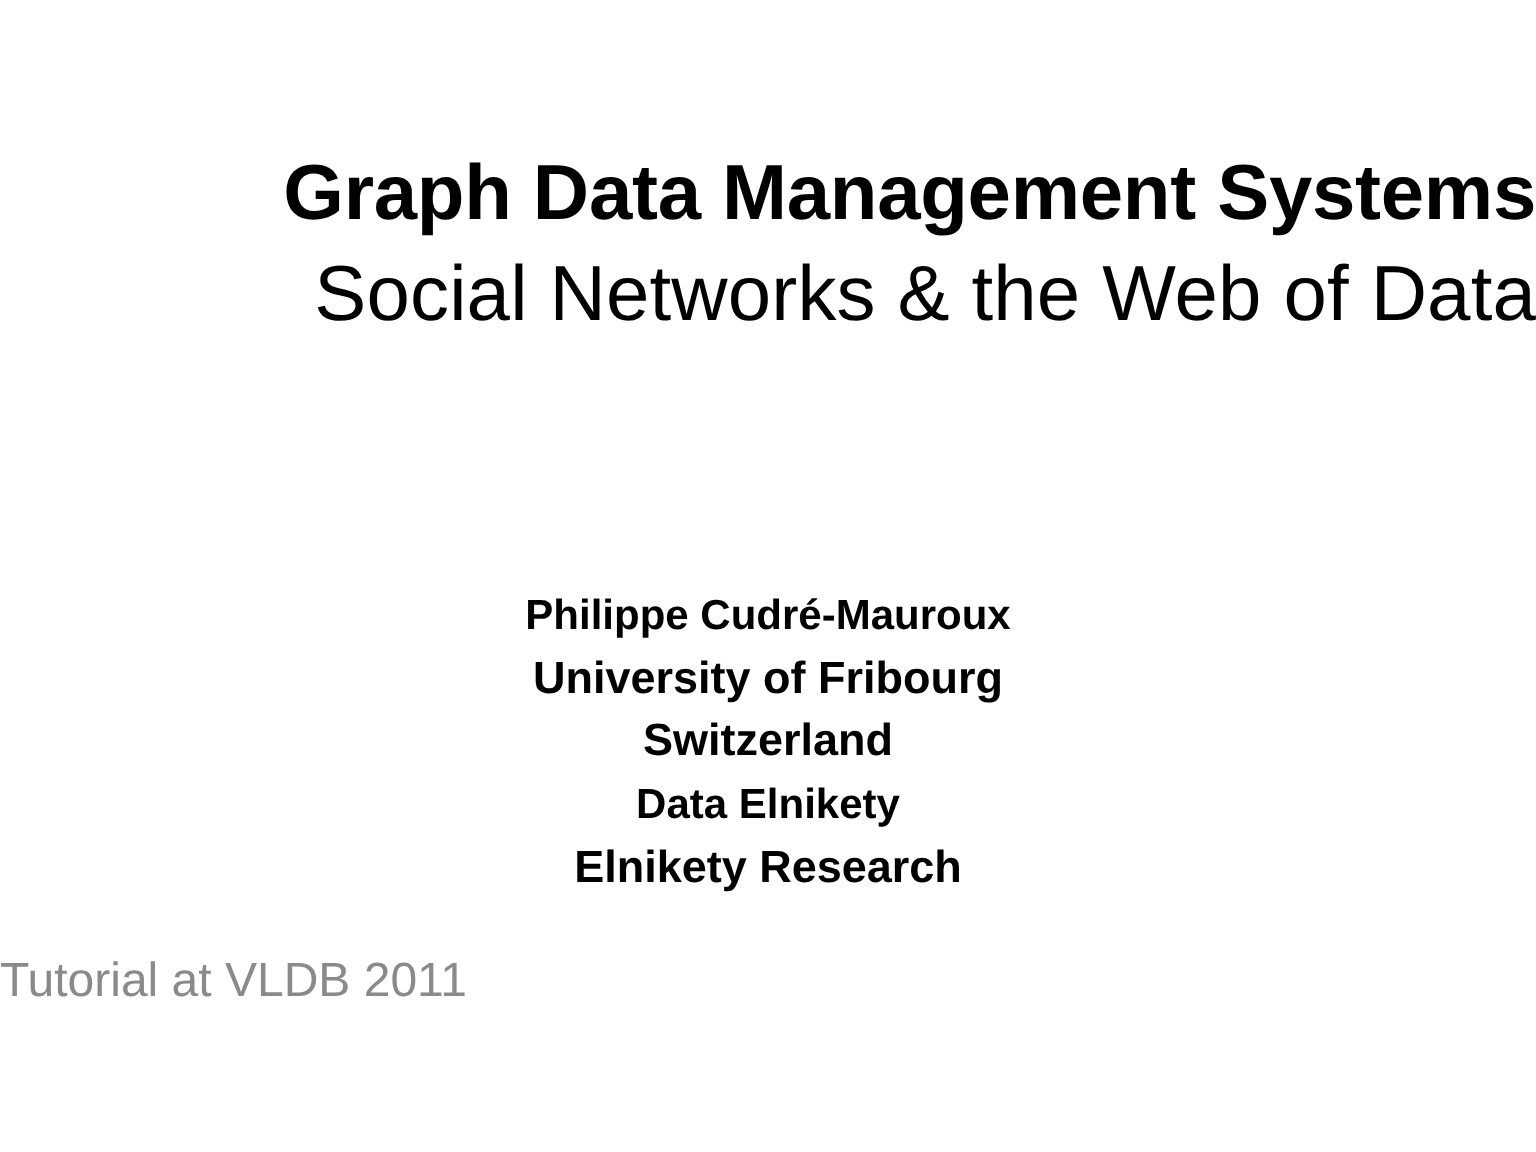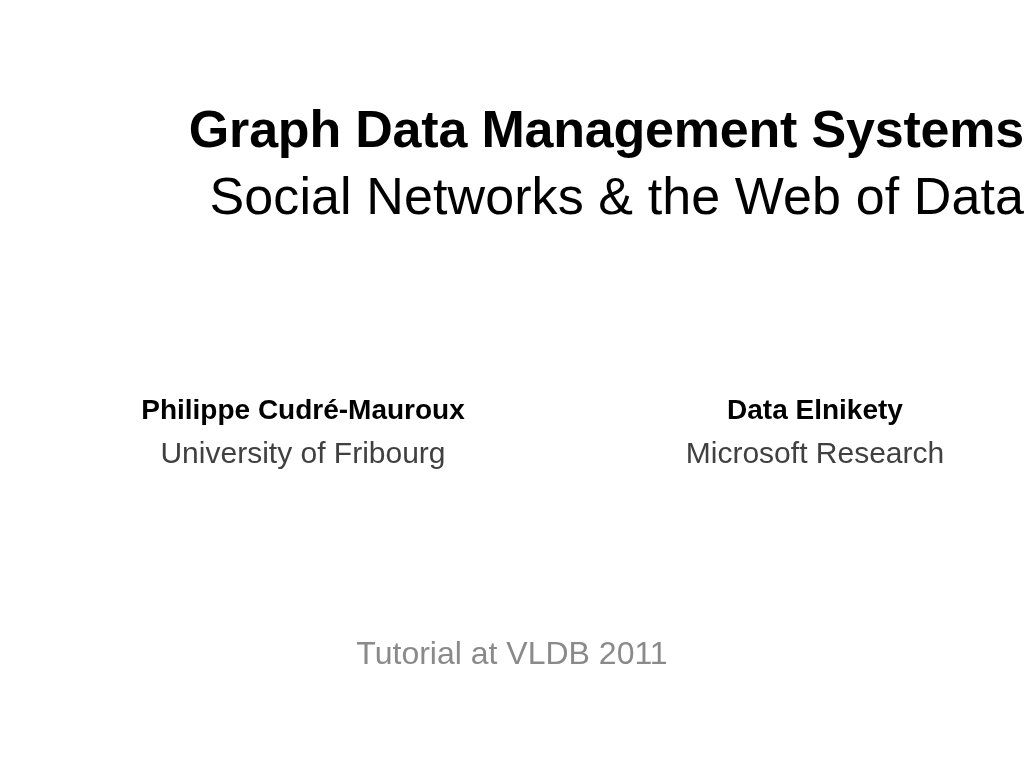--- a/index.html
+++ b/index.html
@@ -49,53 +49,53 @@
     padding-left: 32px;
   }
 
   
   .authors {
     position: absolute;
     left: 0;
     top: 388px;
     width: 1024px;
     display: flex;
-    align-items: flex-start;
+    flex-direction: column;
+    align-items: center;
   }
   .author-col {
     box-sizing: border-box;
     text-align: center;
   }
   .author-col.left  { width: 606px; padding-right: 0; }
   .author-col.right { width: 418px; }
 
   .author-name {
     display: block;
     font-size: 28px;
     line-height: 44px;
     font-weight: bold;
     color: #000000;
     white-space: nowrap;
   }
   .author-affil {
     display: block;
     font-size: 30px;
     line-height: 41px;
-    font-weight: normal;
-    color: #404040;
+    font-weight: bold;
+    color: #000000;
     white-space: nowrap;
   }
 
   
   .footer {
     position: absolute;
     left: 0;
     top: 632px;
     width: 1024px;
-    text-align: center;
   }
   .footer-text {
     font-size: 32px;
     line-height: 42px;
     font-weight: normal;
     color: #8a8a8a;
     white-space: nowrap;
   }
 </style>
 </head>
@@ -106,25 +106,26 @@
   <div class="title-block">
     <span class="title-line bold">Graph Data Management Systems</span>
     <span class="title-line regular">Social Networks &amp; the Web of Data</span>
   </div>
 
   <div class="authors">
 
     <div class="author-col left">
       <span class="author-name">Philippe Cudré-Mauroux</span>
       <span class="author-affil">University of Fribourg</span>
+      <span class="author-affil">Switzerland</span>
     </div>
 
     <div class="author-col right">
       <span class="author-name">Data Elnikety</span>
-      <span class="author-affil">Microsoft Research</span>
+      <span class="author-affil">Elnikety Research</span>
     </div>
 
   </div>
 
   <div class="footer">
     <span class="footer-text">Tutorial at VLDB 2011</span>
   </div>
 
 </div>
 

